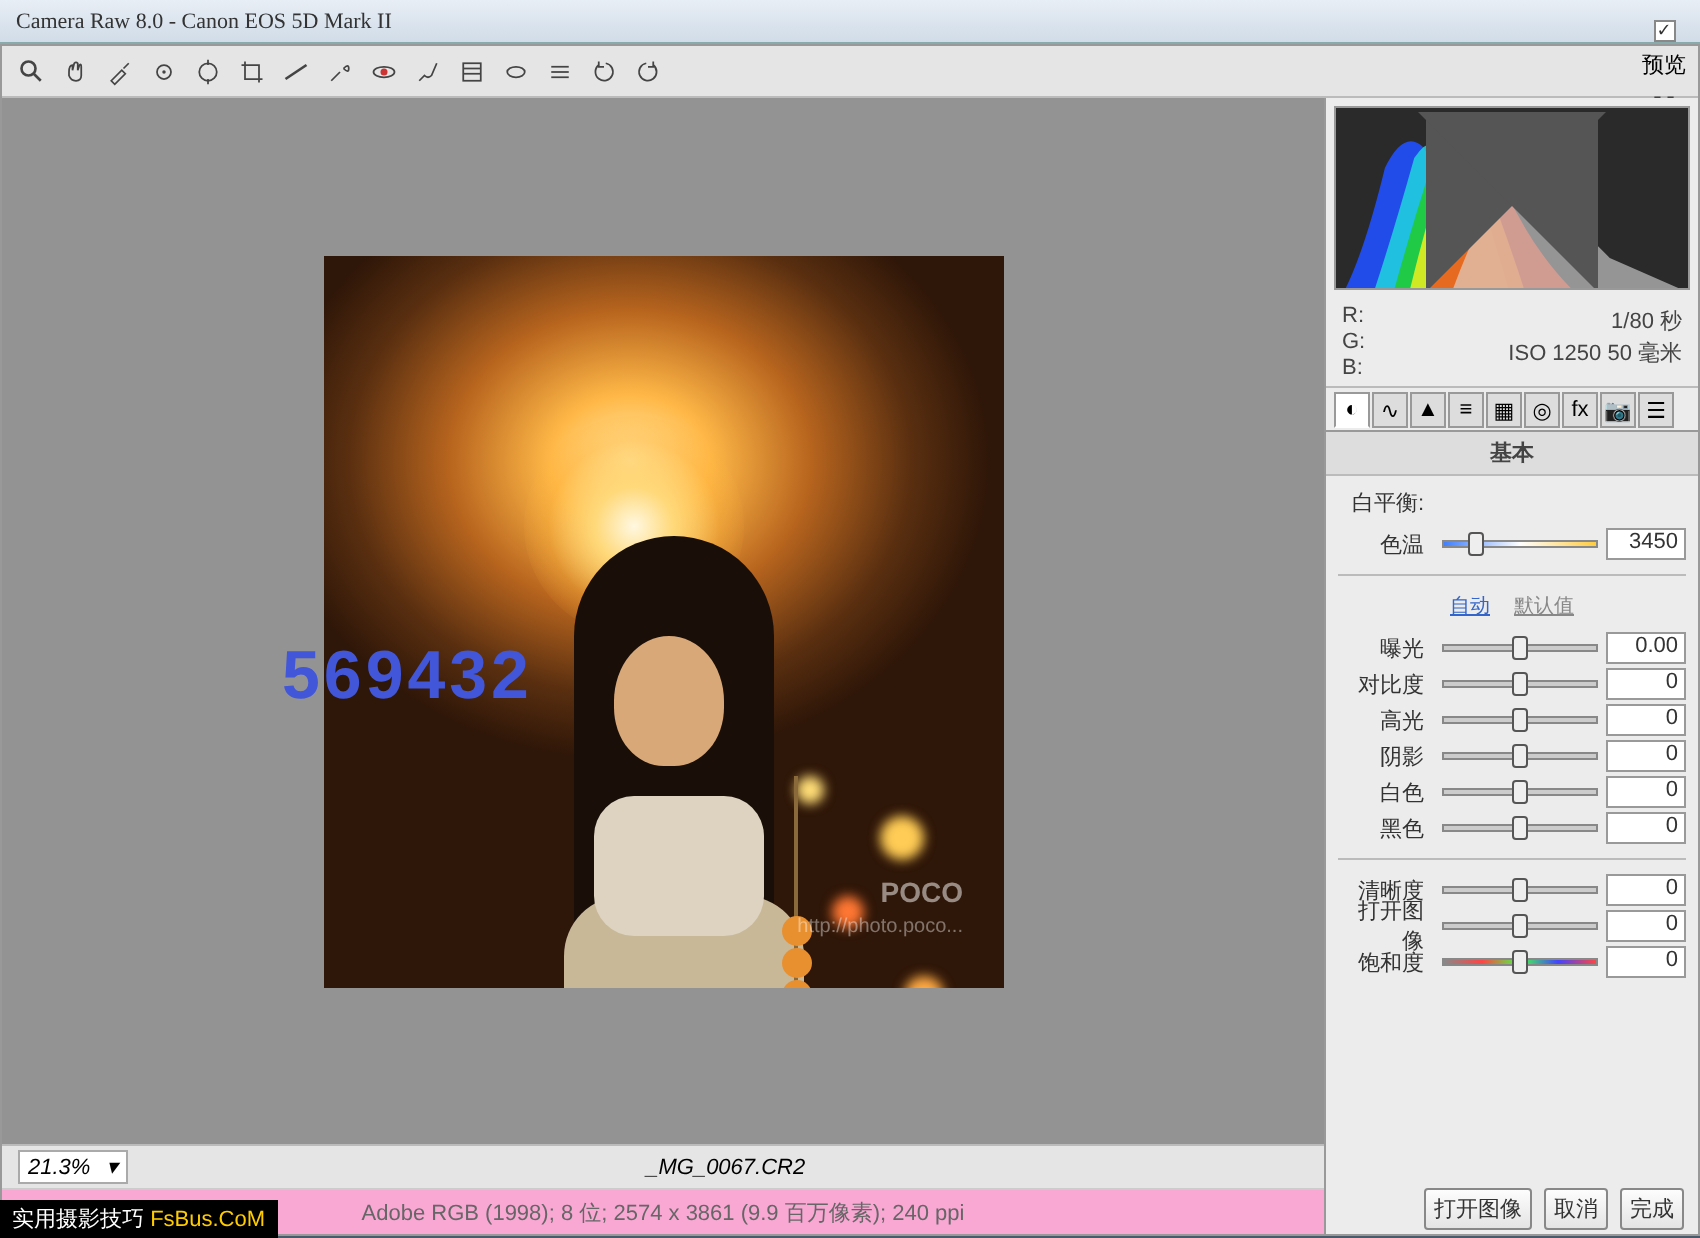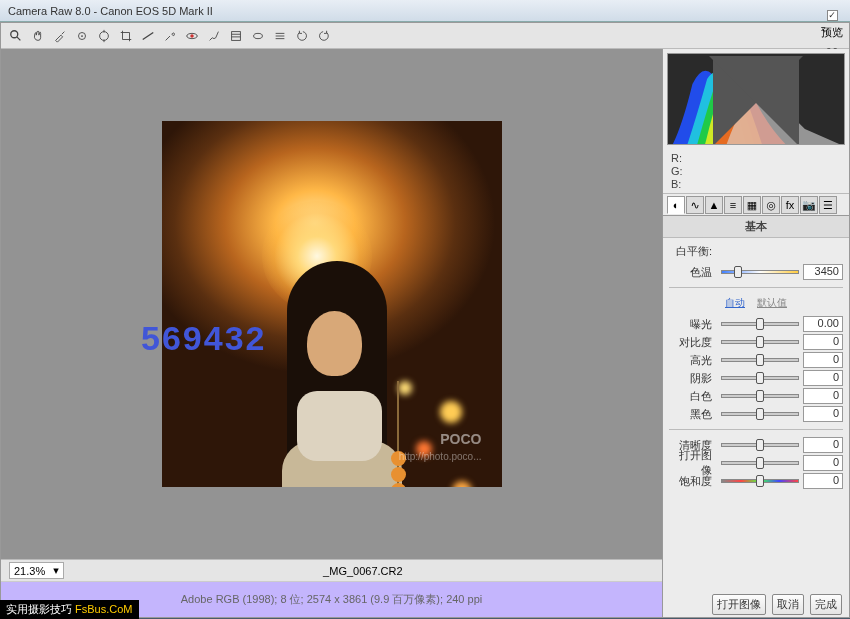--- a/index.html
+++ b/index.html
@@ -1,18 +1,18 @@
 <!DOCTYPE html>
 <html><head>
 <meta charset="utf-8">
 <style>
 *{margin:0;padding:0;box-sizing:border-box;font-family:"Microsoft YaHei",Arial,sans-serif;font-size:11px;}
 body{background:#4a5a6a;width:850px;height:619px;overflow:hidden;}
 .titlebar{background:linear-gradient(#e8eef5,#d0dce8);height:22px;display:flex;align-items:center;padding:0 8px;border-bottom:1px solid #8aa;}
-.titlebar span{color:#333;}
+.titlebar span{color:#333;font-family:Liberation Serif, serif;}
 .app{background:#ececec;border:1px solid #999;height:596px;display:flex;flex-direction:column;}
 .toolbar{height:26px;background:#e5e5e5;border-bottom:1px solid #bbb;display:flex;align-items:center;padding:0 6px;gap:4px;}
 .tool{width:18px;height:18px;display:flex;align-items:center;justify-content:center;cursor:pointer;border:1px solid transparent;color:#444;}
 .tool svg{width:14px;height:14px;}
 .toolbar-right{margin-left:auto;display:flex;align-items:center;gap:4px;flex-direction:column;}
 .checkbox{width:11px;height:11px;border:1px solid #888;background:#fff;display:inline-flex;align-items:center;justify-content:center;}
 .checkbox.checked::after{content:"✓";font-size:9px;color:#333;}
 .main{flex:1;display:flex;}
 .preview{flex:1;background:#939393;display:flex;flex-direction:column;border-right:1px solid #999;}
 .canvas{flex:1;display:flex;align-items:center;justify-content:center;position:relative;}
@@ -28,23 +28,23 @@
 .b1{top:190px;}.b2{top:206px;}.b3{top:222px;}
 .bokeh{position:absolute;border-radius:50%;filter:blur(3px);}
 .bk1{top:280px;right:40px;width:22px;height:22px;background:#ffcc55;}
 .bk2{top:320px;right:70px;width:16px;height:16px;background:#ff7733;}
 .bk3{top:360px;right:30px;width:20px;height:20px;background:#ffaa44;}
 .bk4{top:410px;right:80px;width:26px;height:26px;background:#66ccdd;}
 .bk5{top:260px;right:90px;width:14px;height:14px;background:#ffdd77;}
 .wm{position:absolute;top:270px;left:140px;color:#4156d8;font-size:34px;font-weight:bold;letter-spacing:2px;font-family:Arial;}
 .wmpoco{position:absolute;bottom:40px;right:20px;color:rgba(255,255,255,0.5);font-size:14px;font-weight:bold;}
 .wmurl{position:absolute;bottom:25px;right:20px;color:rgba(255,255,255,0.4);font-size:10px;}
-.statusbar{height:22px;background:#e5e5e5;border-top:1px solid #bbb;display:flex;align-items:center;padding:0 8px;gap:8px;}
+.statusbar{height:22px;background:#e5e5e5;border-top:1px solid #bbb;display:flex;align-items:center;padding:0 8px;gap:8px;font-style:italic;}
 .zoombox{display:flex;align-items:center;gap:2px;border:1px solid #aaa;background:#fff;padding:1px 4px;}
-.infobar{height:36px;background:#c4b5fd;border-top:1px solid #ccc;display:flex;align-items:center;justify-content:center;color:#666;}
+.infobar{height:23px;background:#f9a8d4;border-top:1px solid #ccc;display:flex;align-items:center;justify-content:center;color:#666;}
 .panel{width:186px;background:#ececec;display:flex;flex-direction:column;}
 .histogram{height:92px;border:1px solid #999;margin:4px;background:#2a2a2a;position:relative;overflow:hidden;}
 .histogram svg{width:100%;height:100%;}
 .histo-tri{position:absolute;top:2px;width:10px;height:10px;}
 .histo-tri.left{left:2px;}
 .histo-tri.right{right:2px;}
 .rgbinfo{padding:3px 8px;color:#444;display:flex;justify-content:space-between;border-bottom:1px solid #bbb;font-size:10px;}
 .rgbinfo .col{display:flex;flex-direction:column;gap:1px;}
 .tabstrip{height:22px;display:flex;padding:2px 4px 0;gap:1px;border-bottom:1px solid #999;}
 .tab{width:18px;height:18px;border:1px solid #999;background:#ddd;display:flex;align-items:center;justify-content:center;cursor:pointer;}
@@ -229,20 +229,25 @@
         <svg class="histo-tri right" viewBox="0 0 10 10">
             <path d="M10 0 L0 0 L10 10 Z" fill="#555"></path>
           </svg>
       </div>
       <div class="rgbinfo">
         <div class="col">
             <span>R:</span>
             <span>G:</span>
             <span>B:</span>
           </div>
+        <div class="col" style="text-align:right">
+            <span></span>
+            <span>1/80 秒</span>
+            <span>ISO 1250  50 毫米</span>
+          </div>
       </div>
       <div class="tabstrip">
         <div class="tab active">◐</div>
         <div class="tab">∿</div>
         <div class="tab">▲</div>
         <div class="tab">≡</div>
         <div class="tab">▦</div>
         <div class="tab">◎</div>
         <div class="tab">fx</div>
         <div class="tab">📷</div>

